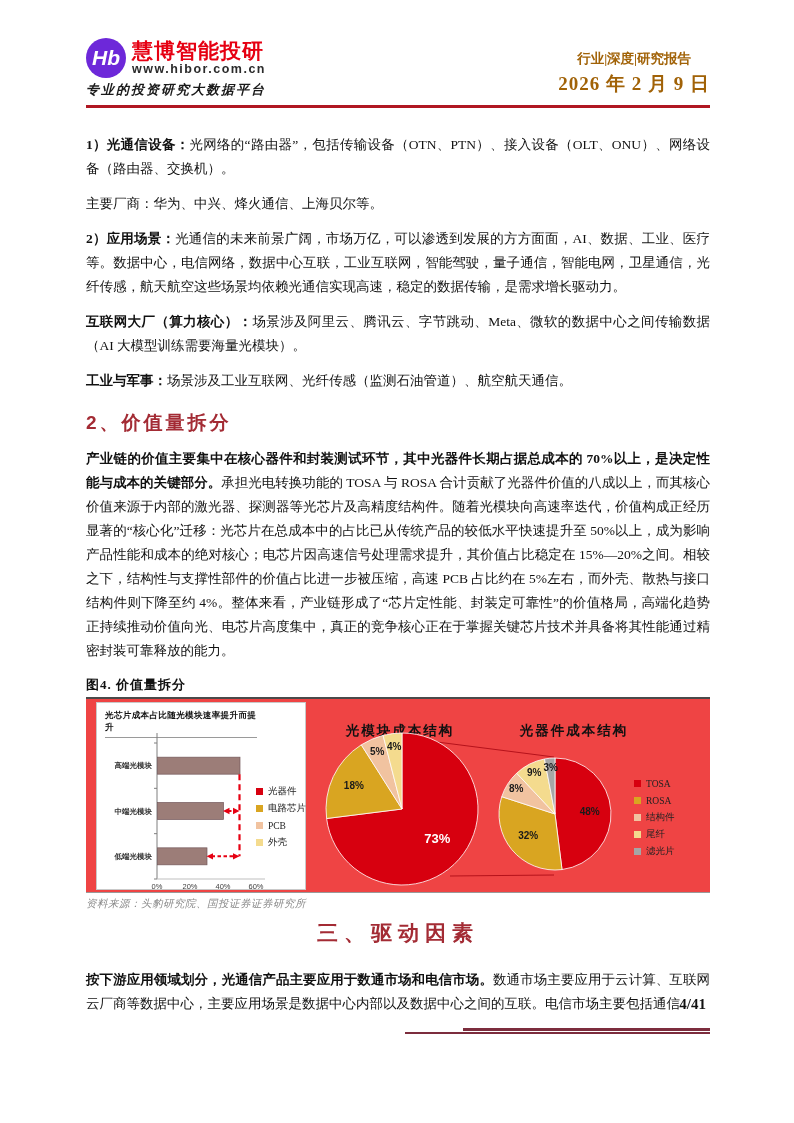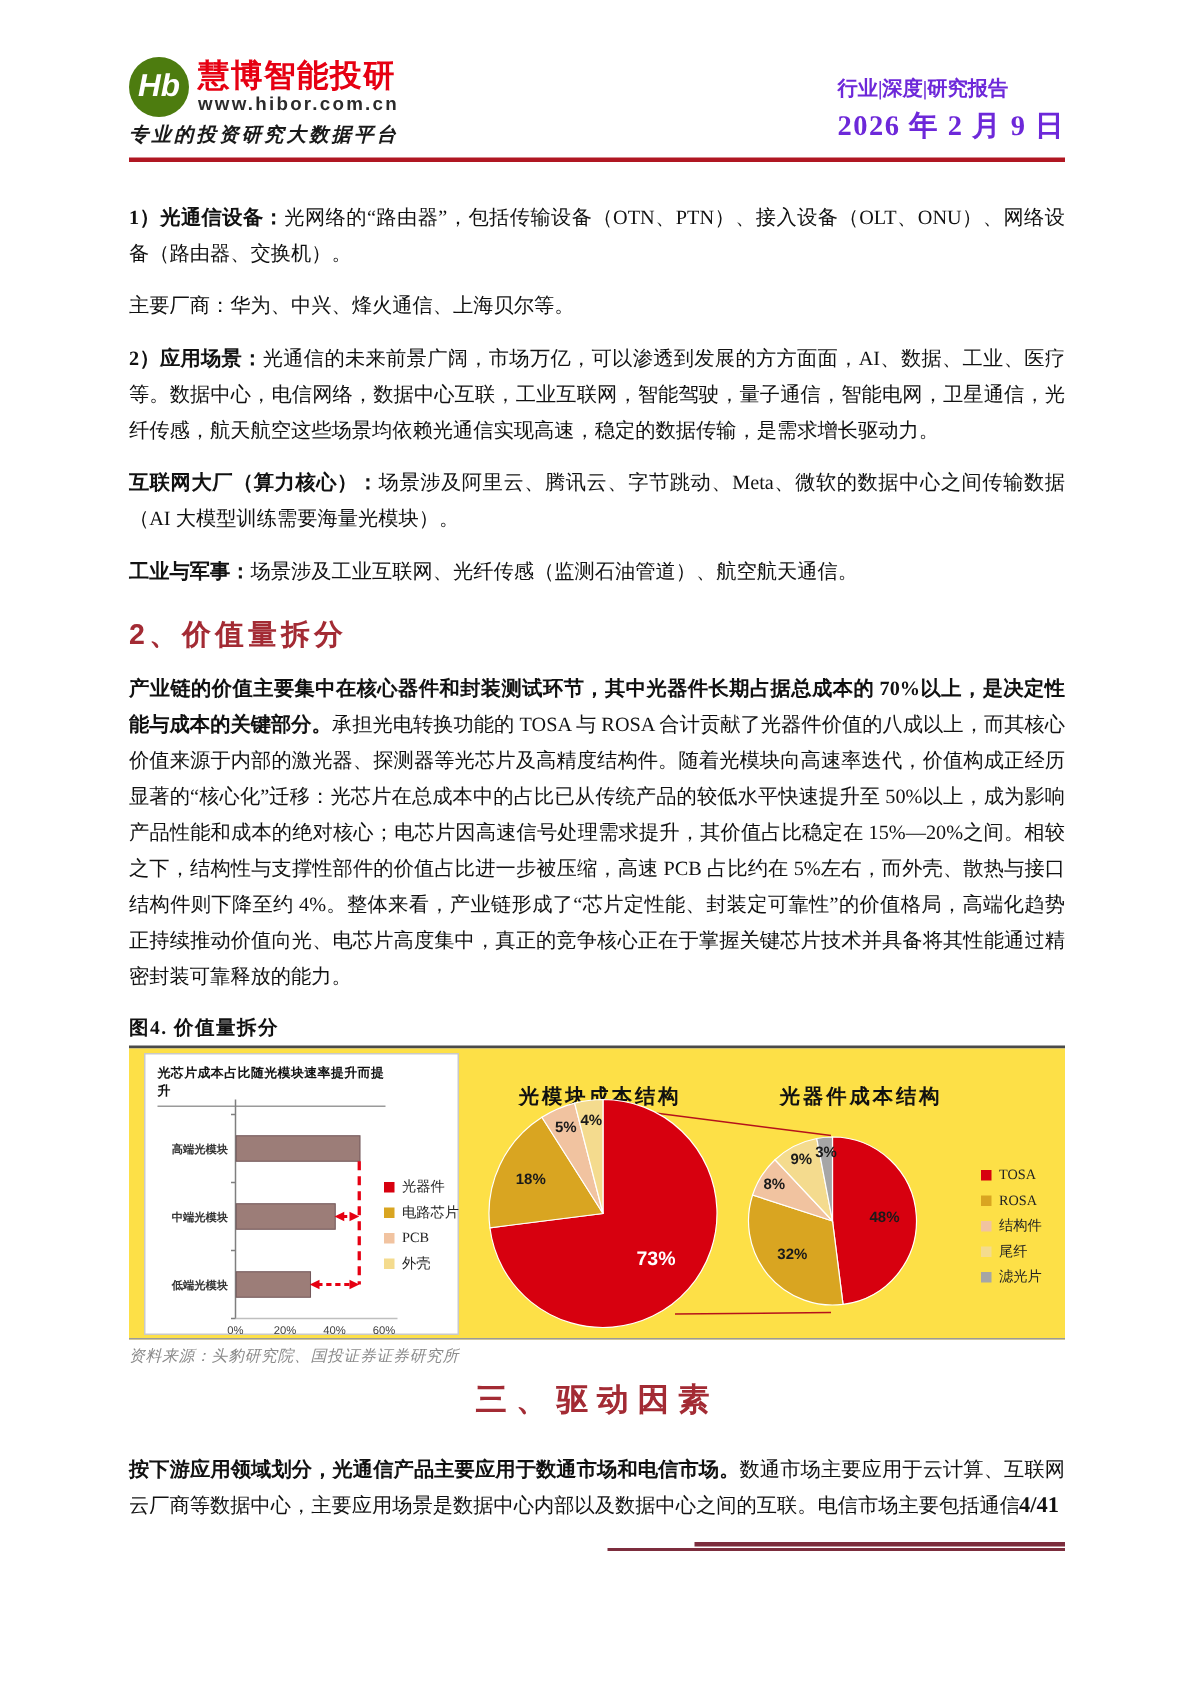--- a/index.html
+++ b/index.html
@@ -8,68 +8,68 @@
     position:relative; width:794px; height:1123px; background:#fff;
     font-family:"Liberation Serif","DejaVu Serif",serif;
     color:#111; overflow:hidden; margin:0 auto;
   }
   .content { position:absolute; left:86px; width:624px; top:0; }
 
   
   .header { display:flex; justify-content:space-between; align-items:flex-end;
             padding-top:38px; padding-bottom:6px; border-bottom:3px solid #b01722; }
   .logo-row { display:flex; align-items:center; gap:6px; }
-  .logo-mark { width:40px; height:40px; border-radius:50%; background:#4d7c0f; color:#fff;
+  .logo-mark { width:40px; height:40px; border-radius:50%; background:#6d28d9; color:#fff;
                font-family:"Liberation Sans",sans-serif; font-weight:bold; font-style:italic;
                font-size:21px; display:flex; align-items:center; justify-content:center; }
   .logo-cn { color:#e60012; font-family:"Liberation Sans",sans-serif; font-weight:bold;
              font-size:21px; letter-spacing:1px; line-height:22px; }
   .logo-url { color:#2b2b2b; font-family:"Liberation Sans",sans-serif; font-weight:bold;
               font-size:12.5px; letter-spacing:1.5px; line-height:15px; }
   .logo-slogan { font-size:13px; font-style:italic; font-weight:bold; color:#1a1a1a;
                  letter-spacing:2px; margin-top:3px; }
-  .header-right { text-align:left; color:#6d28d9; padding-bottom:2px; }
+  .header-right { text-align:center; color:#a16207; padding-bottom:2px; }
   .hr-type { font-size:13.5px; font-weight:bold; }
   .hr-date { font-size:19px; font-weight:bold; margin-top:3px; letter-spacing:1px; }
 
   
   .para { font-size:13.5px; line-height:24px; text-align:justify; margin-top:11px; }
   .para.first { margin-top:25px; }
   .para b { font-weight:bold; }
 
   .h2 { color:#a32b34; font-size:19px; font-weight:bold; letter-spacing:3px;
         margin-top:17px; font-family:"Liberation Sans","Liberation Serif",sans-serif; }
   .h3 { color:#a32b34; font-size:21px; font-weight:bold; letter-spacing:6px;
         text-align:center; margin-top:8px;
         font-family:"Liberation Sans","Liberation Serif",sans-serif; }
 
   
   .figure { margin-top:13px; }
   .fig-title { font-size:13px; font-weight:bold; padding-bottom:3px;
                border-bottom:2.5px solid #4a4a4a; letter-spacing:1px; }
-  .fig-body { position:relative; height:194px; border-bottom:1.5px solid #9a9a9a; background:#fde047; }
+  .fig-body { position:relative; height:194px; border-bottom:1.5px solid #9a9a9a; background:#ef4444; }
   .fig-source { font-size:10.5px; color:#8a8a8a; font-style:italic; padding-top:4px; letter-spacing:0.5px; }
 
   .bar-box { position:absolute; left:10px; top:3px; width:210px; height:188px;
              border:1px solid #c9c9c9; background:#fff; }
   .bar-title { position:absolute; left:8px; top:7px; right:48px; font-size:8.6px; font-weight:bold;
                border-bottom:1px solid #9a9a9a; padding-bottom:3px; letter-spacing:0.3px; }
   .bar-box svg { position:absolute; left:0; top:0; }
 
   .pie-title { position:absolute; top:6px; width:160px; text-align:center;
                font-weight:bold; font-size:13.5px; letter-spacing:2px;margin-top:17px; }
   #pie1-title { left:234px; }
   #pie2-title { left:408px; }
   #pie1-svg { position:absolute; left:236px; top:30px; }
   #pie2-svg { position:absolute; left:410px; top:56px; }
   #connector-svg { position:absolute; left:0; top:0; pointer-events:none; }
 
   .legend { position:absolute; font-size:9.5px; color:#222; }
   #legend-pie1 { left:170px; top:84px; }
-  #legend-pie2 { left:568px; top:76px; }
+  #legend-pie2 { left:548px; top:76px; }
   .lg-item { display:flex; align-items:center; height:17px; white-space:nowrap; }
   .lg-item .sw { width:7px; height:7px; margin-right:5px; flex:none; }
 
   svg text { font-family:"Liberation Sans","DejaVu Sans",sans-serif; }
   svg text.cjk { font-family:"Liberation Serif","DejaVu Serif",serif; }
 
   
   .page-num { position:absolute; top:996px; right:88px; font-size:15px; font-weight:bold; color:#111; }
   .foot-line1 { position:absolute; top:1028px; left:463px; right:84px; height:2.5px; background:#7c2d3d; }
   .foot-line2 { position:absolute; top:1032px; left:405px; right:84px; height:1.5px; background:#7c2d3d; }

